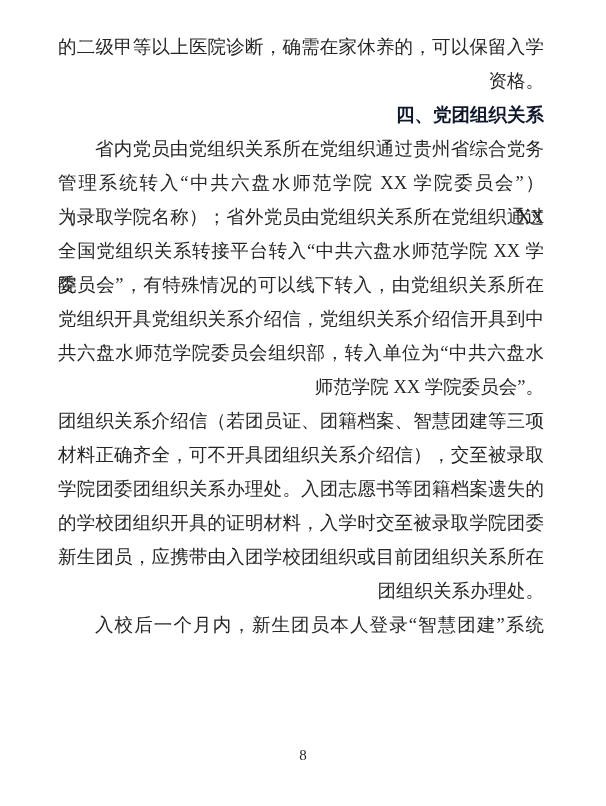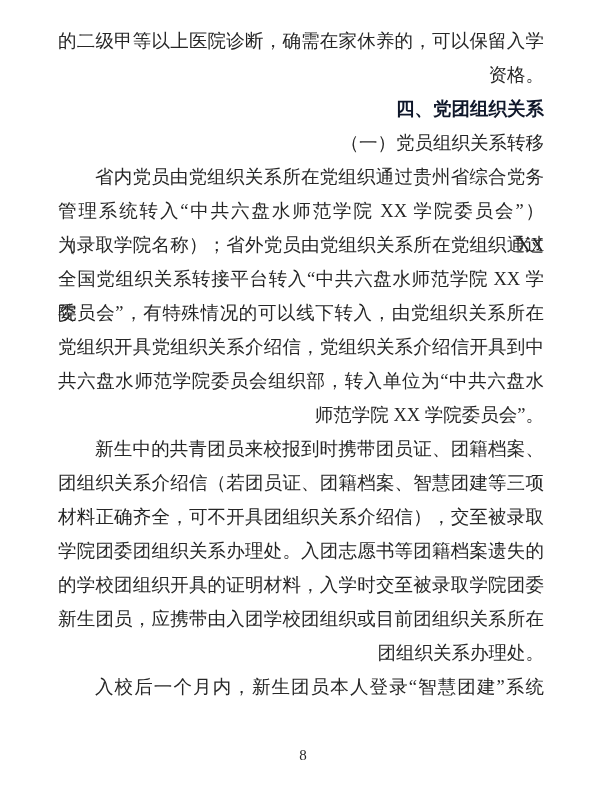--- a/index.html
+++ b/index.html
@@ -12,21 +12,21 @@
     width: 606px;
     height: 806px;
     background: #ffffff;
     font-family: "Liberation Serif", serif;
     color: #262626;
     overflow: hidden;
   }
   .doc-body {
     position: absolute;
     left: 58px;
-    top: 24px;
+    top: 30px;
     width: 486px;
   }
   .line {
     font-size: 18.5px;
     line-height: 34px;
     height: 34px;
     text-align: right;
     white-space: normal;
   }
   .line.j {
@@ -53,30 +53,28 @@
   }
 </style>
 </head>
 <body>
 
 <div class="page">
   <div class="doc-body" id="doc-body">
       <div class="line j">的二级甲等以上医院诊断，确需在家休养的，可以保留入学</div>
       <div class="line">资格。</div>
       <div class="line i b">四、党团组织关系</div>
-      <div class="line i">（一）党员组织关系转移</div>
       <div class="line j i">省内党员由党组织关系所在党组织通过贵州省综合党务</div>
       <div class="line j">管理系统转入“中共六盘水师范学院 XX 学院委员会”）（XX</div>
       <div class="line j">为录取学院名称）；省外党员由党组织关系所在党组织通过</div>
       <div class="line j">全国党组织关系转接平台转入“中共六盘水师范学院 XX 学院</div>
       <div class="line j">委员会”，有特殊情况的可以线下转入，由党组织关系所在</div>
       <div class="line j">党组织开具党组织关系介绍信，党组织关系介绍信开具到中</div>
       <div class="line j">共六盘水师范学院委员会组织部，转入单位为“中共六盘水</div>
       <div class="line">师范学院 XX 学院委员会”。</div>
-      <div class="line j i">新生中的共青团员来校报到时携带团员证、团籍档案、</div>
       <div class="line j">团组织关系介绍信（若团员证、团籍档案、智慧团建等三项</div>
       <div class="line j">材料正确齐全，可不开具团组织关系介绍信），交至被录取</div>
       <div class="line j">学院团委团组织关系办理处。入团志愿书等团籍档案遗失的</div>
       <div class="line j">的学校团组织开具的证明材料，入学时交至被录取学院团委</div>
       <div class="line j">新生团员，应携带由入团学校团组织或目前团组织关系所在</div>
       <div class="line">团组织关系办理处。</div>
       <div class="line j i">入校后一个月内，新生团员本人登录“智慧团建”系统</div>
     </div>
   <div class="page-number">8</div>
 </div>

